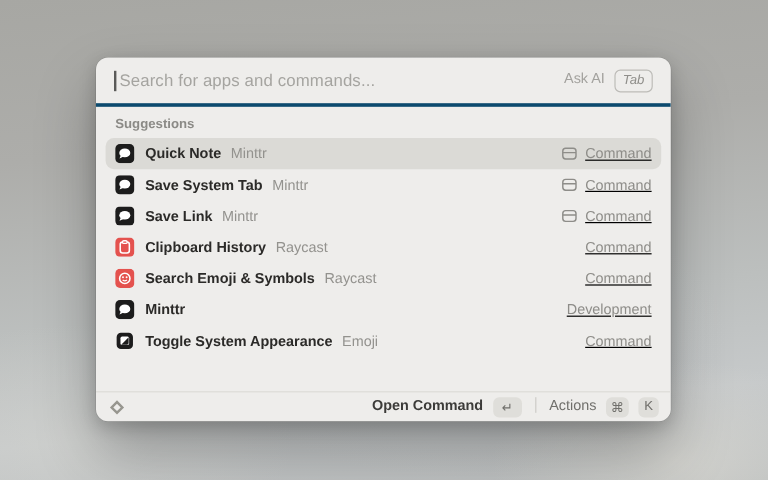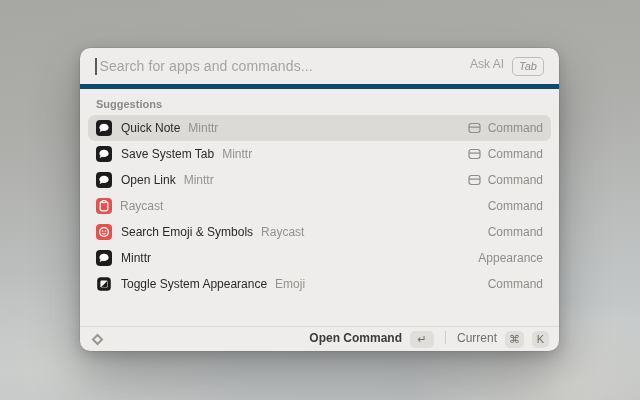--- a/index.html
+++ b/index.html
@@ -23,21 +23,21 @@
     background: #eeedeb;
     border-radius: 10px;
     box-shadow: 0 25px 50px rgba(0,0,0,.28), 0 4px 14px rgba(0,0,0,.18), 0 0 0 .5px rgba(0,0,0,.12);
     display: flex; flex-direction: column; overflow: hidden;
   }
   
   .search-bar {
     height: 41px; flex: 0 0 41px;
     display: flex; align-items: center;
     padding: 0 15px;
-    border-bottom: 5px solid #0c4a6e;
+    border-bottom: 3px solid #0c4a6e;
   }
   .caret { width: 1.5px; height: 17px; background: #5a5a58; margin-right: 3px; }
   .search-placeholder { font-size: 14px; color: #a5a4a0; letter-spacing: .1px; }
   .search-right { margin-left: auto; display: flex; align-items: flex-start; gap: 8px; }
   .ask-ai { font-size: 12px; color: #a3a29e; }
   .key-outline {
     font-size: 11px; color: #8f8e8a;
     border: 1px solid #bdbcb8; border-radius: 5px;
     padding: 2px 6px 3px; background: transparent; font-style: italic;
   }
@@ -46,23 +46,23 @@
   .section-header {
     font-size: 11px; font-weight: 600; color: #8b8a86;
     padding: 9px 8px 5px;
   }
   .row {
     height: 26px; border-radius: 7px;
     display: flex; align-items: center; gap: 9px;
     padding: 0 8px;
   }
   .row.selected { background: #dbdad6; }
-  .row-title { font-size: 12px; font-weight: 400; color: #2b2a28; white-space: nowrap; }
+  .row-title { font-size: 12px; font-weight: 700; color: #2b2a28; white-space: nowrap; }
   .row-subtitle { font-size: 12px; color: #93928e; margin-left: -1px; white-space: nowrap; }
-  .row-accessory { margin-left: auto; display: flex; align-items: center; gap: 7px; }
+  .row-accessory { margin-left: auto; display: flex; align-items: center; gap: 7px; text-decoration: underline; }
   .accessory-label { font-size: 12px; color: #8e8d89; }
   .app-icon { width: 16px; height: 16px; flex: 0 0 16px; display: flex; align-items: center; justify-content: center; }
   
   .footer {
     flex: 0 0 25px; height: 25px;
     border-top: 1px solid #dcdbd7;
     background: #eceebe00;
     display: flex; align-items: center;
     padding: 0 10px;
   }
@@ -142,21 +142,21 @@
     </div>
 
     <div class="row">
       <span class="app-icon">
         <svg width="16" height="16" viewBox="0 0 16 16">
             <rect x="0" y="0" width="16" height="16" rx="4" fill="#1c1c1c"></rect>
             <ellipse cx="8" cy="7.4" rx="4.6" ry="3.6" fill="#fff"></ellipse>
             <path d="M4.6 9.5 L3.6 12 L7 10.5 Z" fill="#fff"></path>
           </svg>
       </span>
-      <span class="row-title">Open Link</span>
+      <span class="row-title">Save Link</span>
       <span class="row-subtitle">Minttr</span>
       <span class="row-accessory">
         <span>
           <svg width="13" height="12" viewBox="0 0 13 12">
               <rect x="1" y="1.5" width="11" height="9" rx="2.4" fill="none" stroke="#8e8d89" stroke-width="1.2"></rect>
               <line x1="1" y1="5.2" x2="12" y2="5.2" stroke="#8e8d89" stroke-width="1.2"></line>
             </svg>
         </span>
         <span class="accessory-label">Command</span>
       </span>
@@ -164,20 +164,21 @@
 
 
     <div class="row">
       <span class="app-icon">
         <svg width="16" height="16" viewBox="0 0 16 16">
             <rect x="0" y="0" width="16" height="16" rx="4" fill="#e4524e"></rect>
             <rect x="4.2" y="3.6" width="7.6" height="9.2" rx="2" fill="none" stroke="#fff" stroke-width="1.3"></rect>
             <rect x="6.1" y="2.6" width="3.8" height="2.2" rx="1" fill="#e4524e" stroke="#fff" stroke-width="1.1"></rect>
           </svg>
       </span>
+      <span class="row-title">Clipboard History</span>
       <span class="row-subtitle">Raycast</span>
       <span class="row-accessory">
         <span class="accessory-label">Command</span>
       </span>
     </div>
 
     <div class="row">
       <span class="app-icon">
         <svg width="16" height="16" viewBox="0 0 16 16">
             <rect x="0" y="0" width="16" height="16" rx="4" fill="#e4524e"></rect>
@@ -197,21 +198,21 @@
     <div class="row">
       <span class="app-icon">
         <svg width="16" height="16" viewBox="0 0 16 16">
             <rect x="0" y="0" width="16" height="16" rx="4" fill="#1c1c1c"></rect>
             <ellipse cx="8" cy="7.4" rx="4.6" ry="3.6" fill="#fff"></ellipse>
             <path d="M4.6 9.5 L3.6 12 L7 10.5 Z" fill="#fff"></path>
           </svg>
       </span>
       <span class="row-title">Minttr</span>
       <span class="row-accessory">
-        <span class="accessory-label">Appearance</span>
+        <span class="accessory-label">Development</span>
       </span>
     </div>
 
     <div class="row">
       <span class="app-icon">
         <svg width="16" height="16" viewBox="0 0 16 16">
             <rect x="1.2" y="1.2" width="13.6" height="13.6" rx="3.6" fill="#1c1c1c"></rect>
             <rect x="4.4" y="4.4" width="7.2" height="7.2" rx="1.4" fill="#fff"></rect>
             <path d="M5 11.2 L11.2 5 L11.2 9.8 Q11.2 11.2 9.8 11.2 Z" fill="#1c1c1c"></path>
           </svg>
@@ -228,19 +229,19 @@
   <div class="footer">
     <span>
       <svg width="15" height="15" viewBox="0 0 15 15">
           <path d="M7.5 1.6 L13.4 7.5 L7.5 13.4 L1.6 7.5 Z M7.5 4.4 L4.4 7.5 L7.5 10.6 L10.6 7.5 Z" fill="#97968f" fill-rule="evenodd"></path>
         </svg>
     </span>
     <div class="footer-right">
       <span class="footer-primary">Open Command</span>
       <span class="key-badge wide">↵</span>
       <span class="footer-divider"></span>
-      <span class="actions-label">Current</span>
+      <span class="actions-label">Actions</span>
       <span class="key-badge">⌘</span>
       <span class="key-badge">K</span>
     </div>
   </div>
 
 </div>
 
 </body></html>

